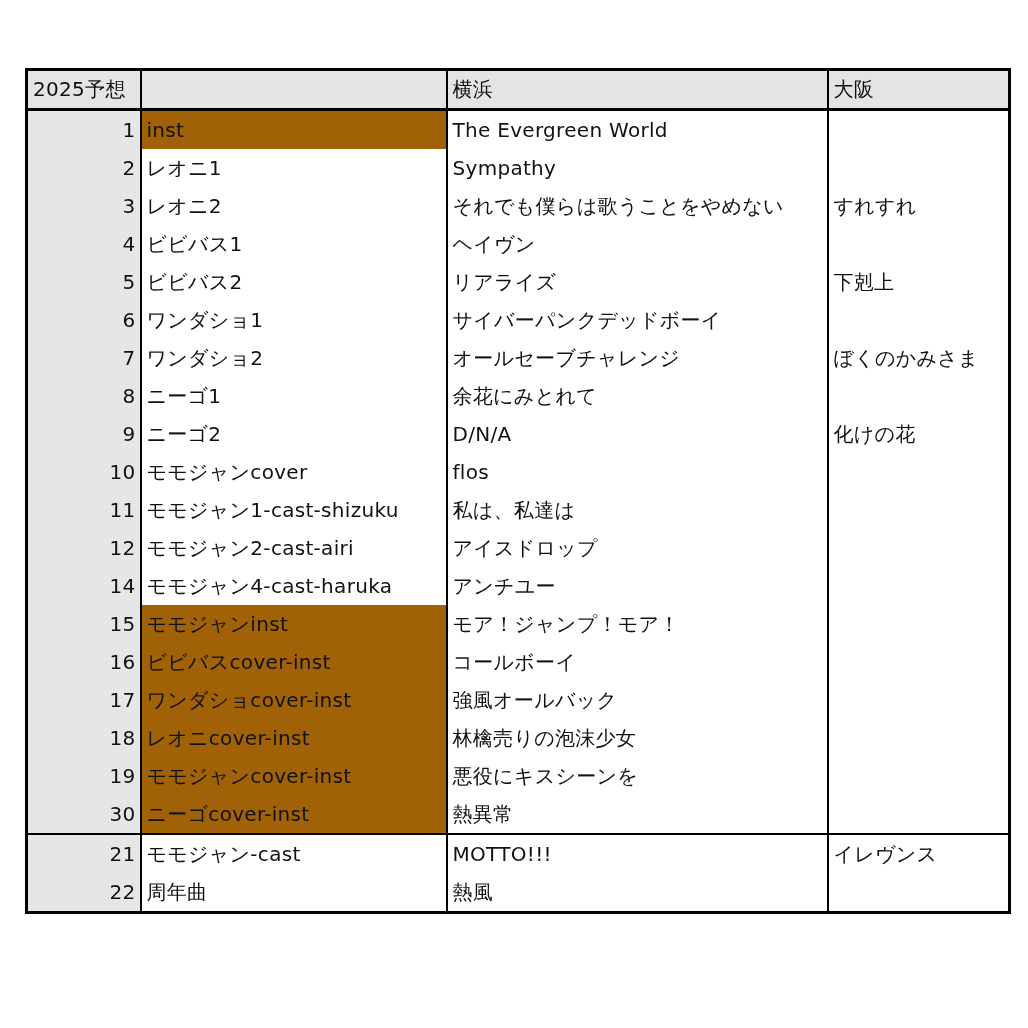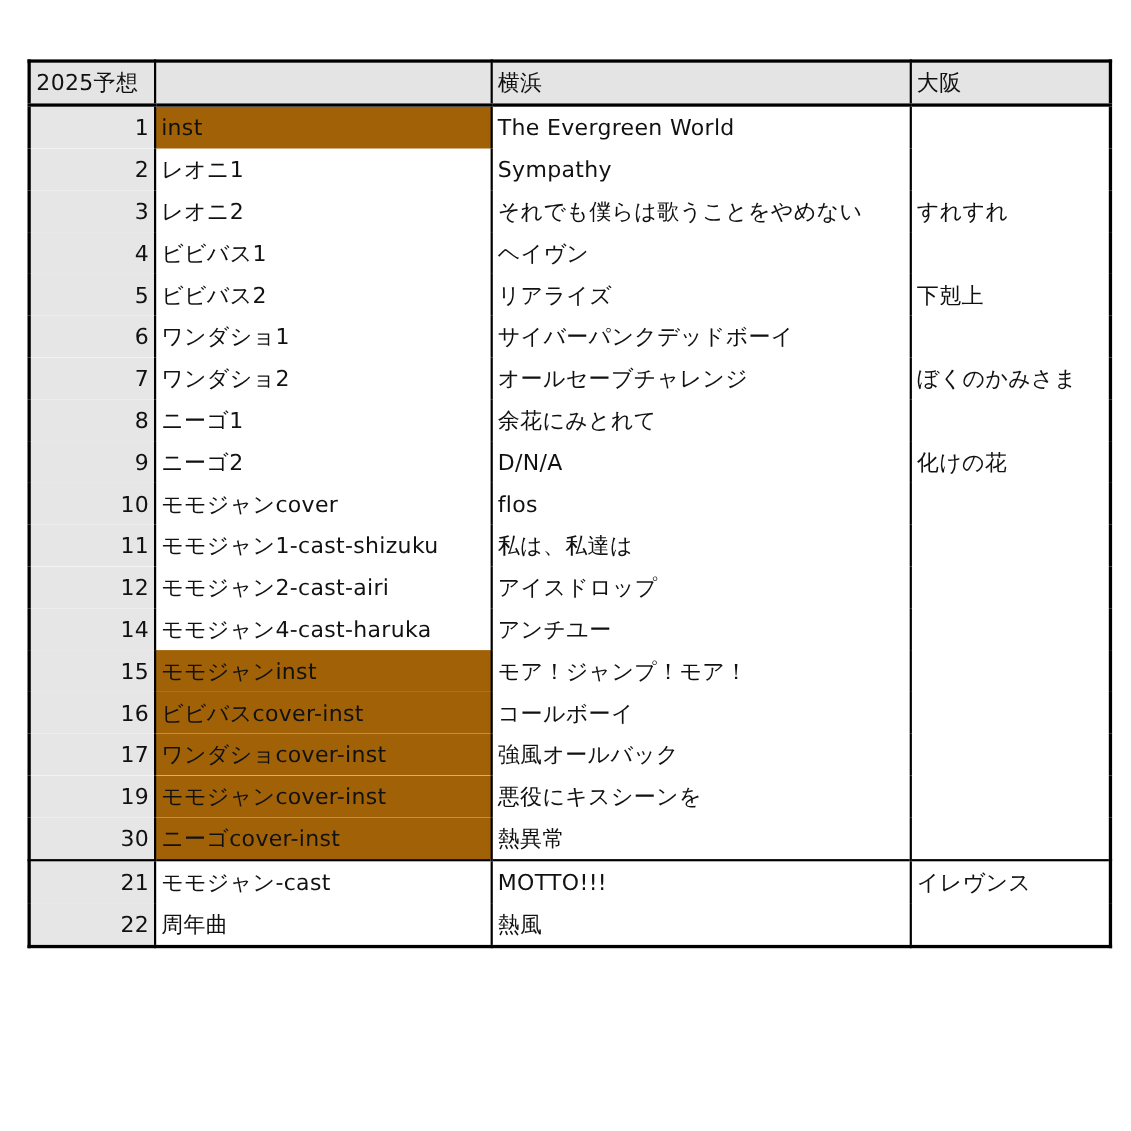--- a/index.html
+++ b/index.html
@@ -1,18 +1,18 @@
 <!DOCTYPE html>
 <html><head>
 <meta charset="utf-8">
 <style>
   html, body { margin: 0; padding: 0; background: #ffffff; }
   body { width: 1028px; height: 1028px; position: relative; overflow: hidden;
          font-family: "DejaVu Sans", "Liberation Sans", sans-serif; color: #111; }
-  .sheet { position: absolute; left: 25px; top: 54px; width: 983px; }
+  .sheet { position: absolute; left: 25px; top: 68px; width: 983px; }
   table { border-collapse: collapse; width: 983px; table-layout: fixed; }
   col.c-a { width: 114px; }
   col.c-b { width: 306px; }
   col.c-c { width: 381px; }
   col.c-d { width: 182px; }
   td, th {
     font-weight: normal;
     font-size: 20px;
     height: 38px;
     padding: 0 5px;
@@ -140,20 +140,26 @@
           <td>コールボーイ</td>
           <td></td>
         </tr>
         <tr>
           <td class="num">17</td>
           <td class="shade">ワンダショcover-inst</td>
           <td>強風オールバック</td>
           <td></td>
         </tr>
         <tr>
+          <td class="num">18</td>
+          <td class="shade">レオニcover-inst</td>
+          <td>林檎売りの泡沫少女</td>
+          <td></td>
+        </tr>
+        <tr>
           <td class="num">19</td>
           <td class="shade">モモジャンcover-inst</td>
           <td>悪役にキスシーンを</td>
           <td></td>
         </tr>
         <tr>
           <td class="num">30</td>
           <td class="shade">ニーゴcover-inst</td>
           <td>熱異常</td>
           <td></td>

